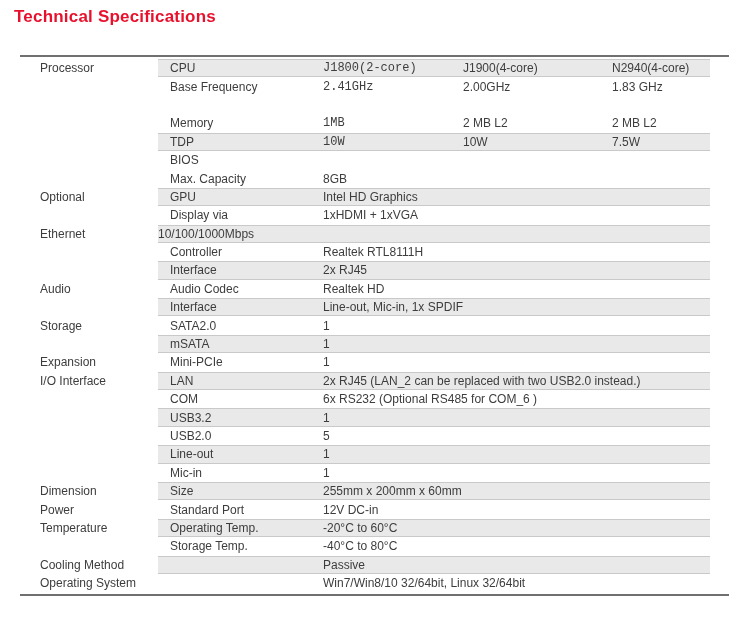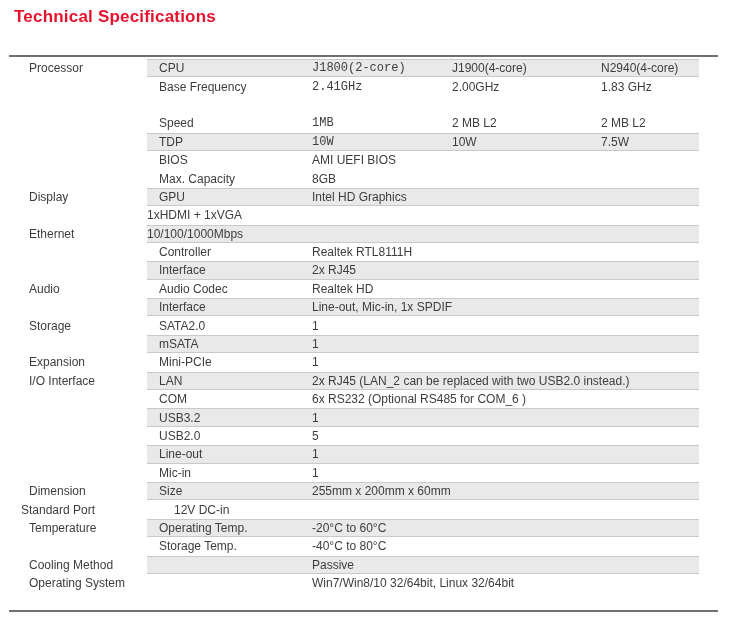--- a/index.html
+++ b/index.html
@@ -20,26 +20,26 @@
   .page-title {
     position: absolute;
     left: 14px; top: 7px;
     font-size: 17px;
     font-weight: bold;
     letter-spacing: 0.2px;
     color: var(--red);
   }
   .spec-table {
     position: absolute;
-    left: 9px; top: 55px;
+    left: 20px; top: 55px;
     width: 709px;
     border-top: 2px solid var(--table-border);
     border-bottom: 2px solid var(--table-border);
     padding-top: 2px;
-    padding-bottom: 18px;
+    padding-bottom: 2px;
   }
   .row {
     display: flex;
     align-items: stretch;
     height: 18.4px;
     font-size: 12px;
     color: var(--text);
     white-space: nowrap;
   }
   .cat {
@@ -97,59 +97,59 @@
           <div class="val c1">2.00GHz</div>
           <div class="val c2">1.83 GHz</div>
         </div>
       </div>
       <div class="row">
         <div class="cat"></div>
       </div>
       <div class="row">
         <div class="cat"></div>
         <div class="band">
-          <div class="lbl">Speed</div>
+          <div class="lbl">Memory</div>
           <div class="val c0">1MB</div>
           <div class="val c1">2 MB L2</div>
           <div class="val c2">2 MB L2</div>
         </div>
       </div>
       <div class="row">
         <div class="cat"></div>
         <div class="band shaded">
           <div class="lbl">TDP</div>
           <div class="val c0">10W</div>
           <div class="val c1">10W</div>
           <div class="val c2">7.5W</div>
         </div>
       </div>
       <div class="row">
         <div class="cat"></div>
         <div class="band">
           <div class="lbl">BIOS</div>
-          <div class="val single">AMI UEFI BIOS</div>
         </div>
       </div>
       <div class="row">
         <div class="cat"></div>
         <div class="band">
           <div class="lbl">Max. Capacity</div>
           <div class="val single">8GB</div>
         </div>
       </div>
       <div class="row">
-        <div class="cat">Display</div>
+        <div class="cat">Optional</div>
         <div class="band shaded">
           <div class="lbl">GPU</div>
           <div class="val single">Intel HD Graphics</div>
         </div>
       </div>
       <div class="row">
         <div class="cat"></div>
         <div class="band">
+          <div class="lbl">Display via</div>
           <div class="val single">1xHDMI + 1xVGA</div>
         </div>
       </div>
       <div class="row">
         <div class="cat">Ethernet</div>
         <div class="band shaded">
           <div class="val single">10/100/1000Mbps</div>
         </div>
       </div>
       <div class="row">
@@ -244,20 +244,21 @@
         </div>
       </div>
       <div class="row">
         <div class="cat">Dimension</div>
         <div class="band shaded">
           <div class="lbl">Size</div>
           <div class="val single">255mm x 200mm x 60mm</div>
         </div>
       </div>
       <div class="row">
+        <div class="cat">Power</div>
         <div class="band">
           <div class="lbl">Standard Port</div>
           <div class="val single">12V DC-in</div>
         </div>
       </div>
       <div class="row">
         <div class="cat">Temperature</div>
         <div class="band shaded">
           <div class="lbl">Operating Temp.</div>
           <div class="val single">-20°C to 60°C</div>

